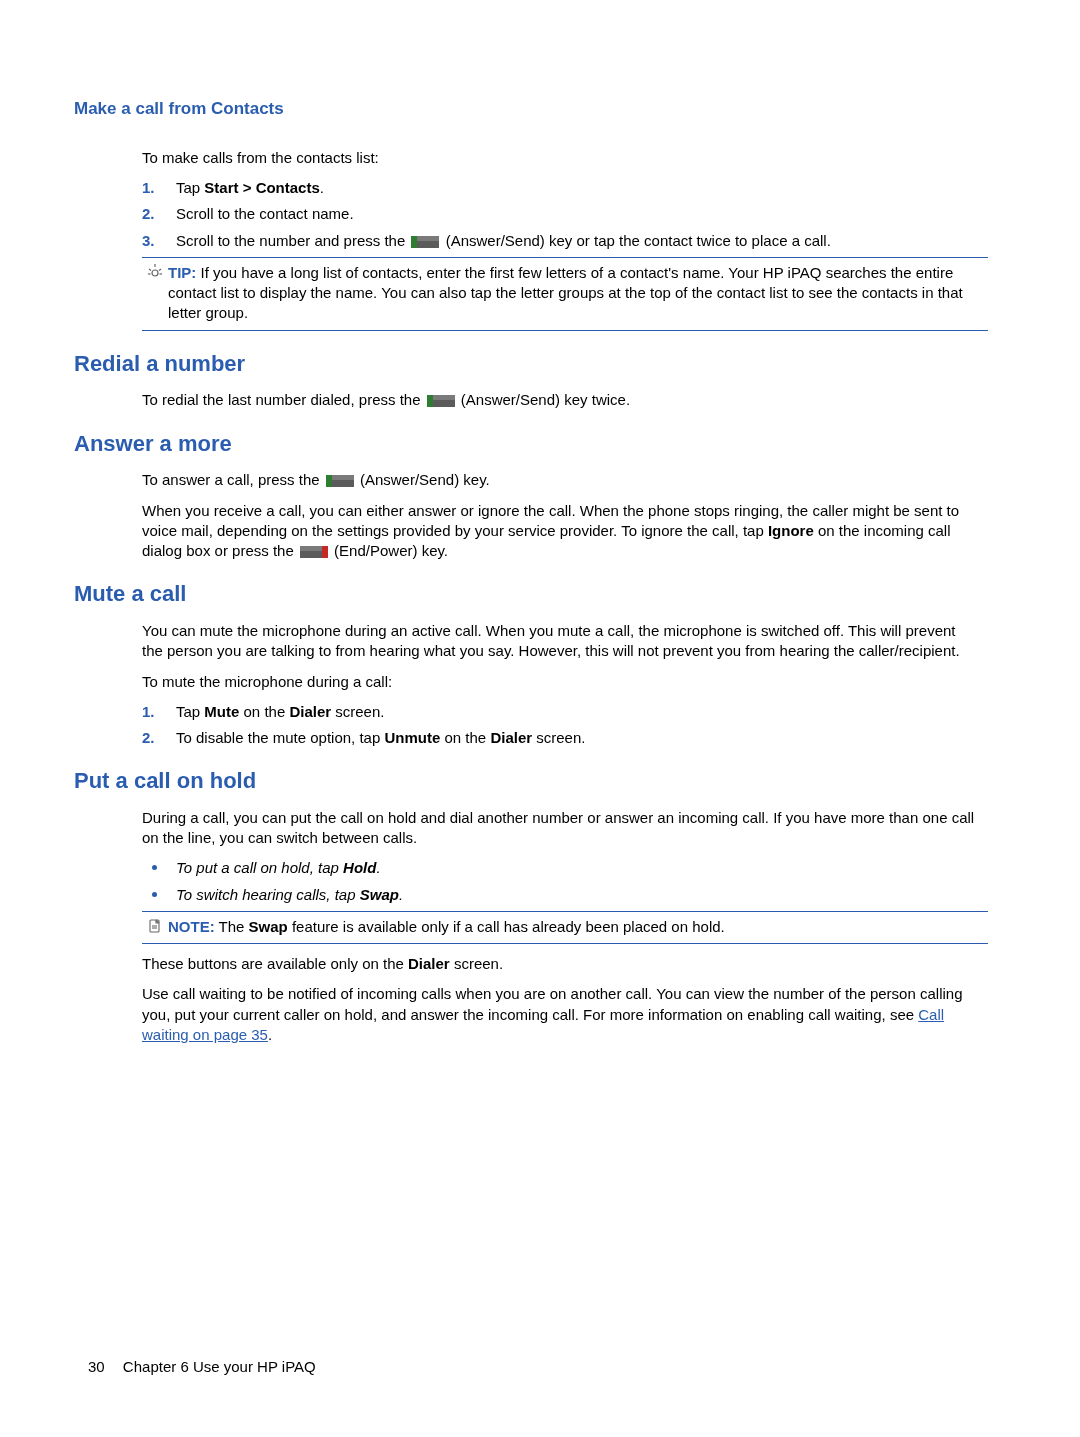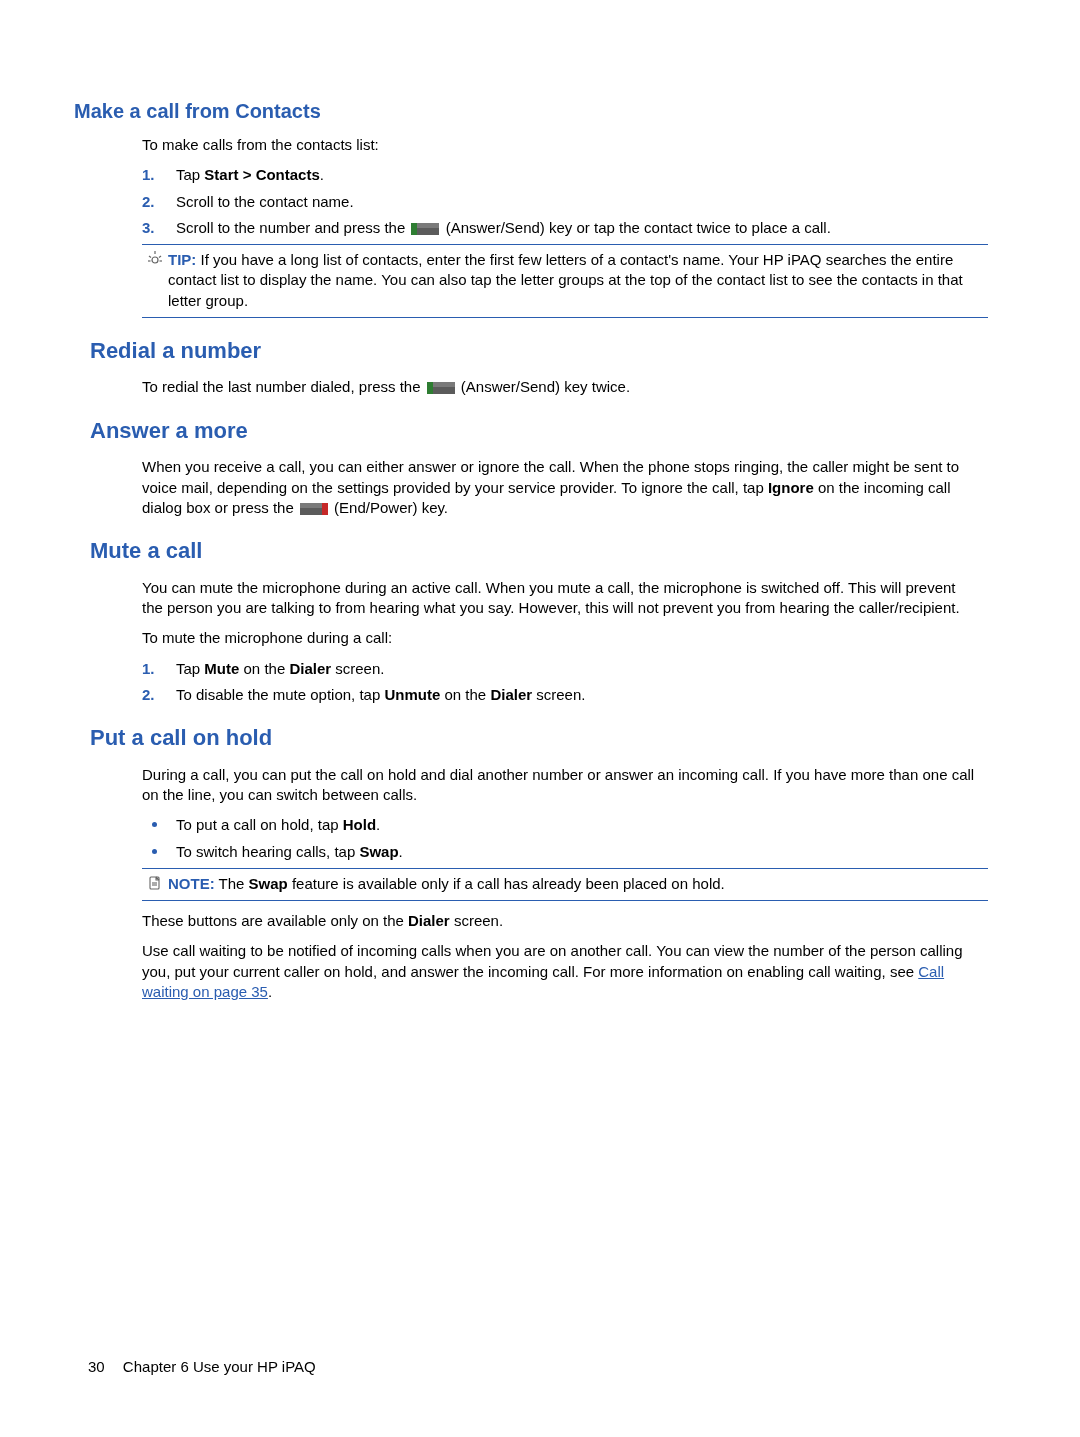--- a/index.html
+++ b/index.html
@@ -14,28 +14,28 @@
   .page {
     width: 1080px;
     min-height: 1437px;
     padding: 98px 92px 60px 74px;
     box-sizing: border-box;
     position: relative;
   }
   .h3 {
     color: #2a5db0;
     font-weight: bold;
-    font-size: 20px;
-    margin: 0 0 10px 0;
+    font-size: 17px;
+    margin: 0 0 27px 0;
   }
   .h2 {
     color: #2a5db0;
     font-weight: bold;
     font-size: 22px;
-    margin: 18px 0 12px 16px;
+    margin: 18px 0 12px 0;
   }
   .body-block {
     margin-left: 68px;
   }
   p { margin: 5px 8px 10px 0; }
   ol.numlist {
     list-style: none;
     padding: 0;
     margin: 4px 0 6px 0;
   }
@@ -51,20 +51,21 @@
   }
   ul.bullets {
     list-style: none;
     padding: 0;
     margin: 4px 0 6px 0;
   }
   ul.bullets > li {
     position: relative;
     padding-left: 34px;
     margin: 6px 0;
+    font-style: italic;
   }
   ul.bullets > li::before {
     content: "";
     position: absolute;
     left: 10px;
     top: 7px;
     width: 5px;
     height: 5px;
     border-radius: 50%;
     background: #2a5db0;
@@ -172,20 +173,23 @@
   <div class="h2">Redial a number</div>
   <div class="body-block">
     <p>
       <span>To redial the last number dialed, press the </span><span class="key green"></span><span> (Answer/Send) key twice.</span>
     </p>
   </div>
 
   <div class="h2">Answer a more</div>
   <div class="body-block">
     <p>
+      <span>To answer a call, press the </span><span class="key green"></span><span> (Answer/Send) key.</span>
+    </p>
+    <p>
       <span>When you receive a call, you can either answer or ignore the call. When the phone stops ringing, the caller might be sent to voice mail, depending on the settings provided by your service provider. To ignore the call, tap </span><b>Ignore</b><span> on the incoming call dialog box or press the </span><span class="key red"></span><span> (End/Power) key.</span>
     </p>
   </div>
 
   <div class="h2">Mute a call</div>
   <div class="body-block">
     <p>You can mute the microphone during an active call. When you mute a call, the microphone is switched off. This will prevent the person you are talking to from hearing what you say. However, this will not prevent you from hearing the caller/recipient.</p>
     <p>To mute the microphone during a call:</p>
     <ol class="numlist">
       <li>

